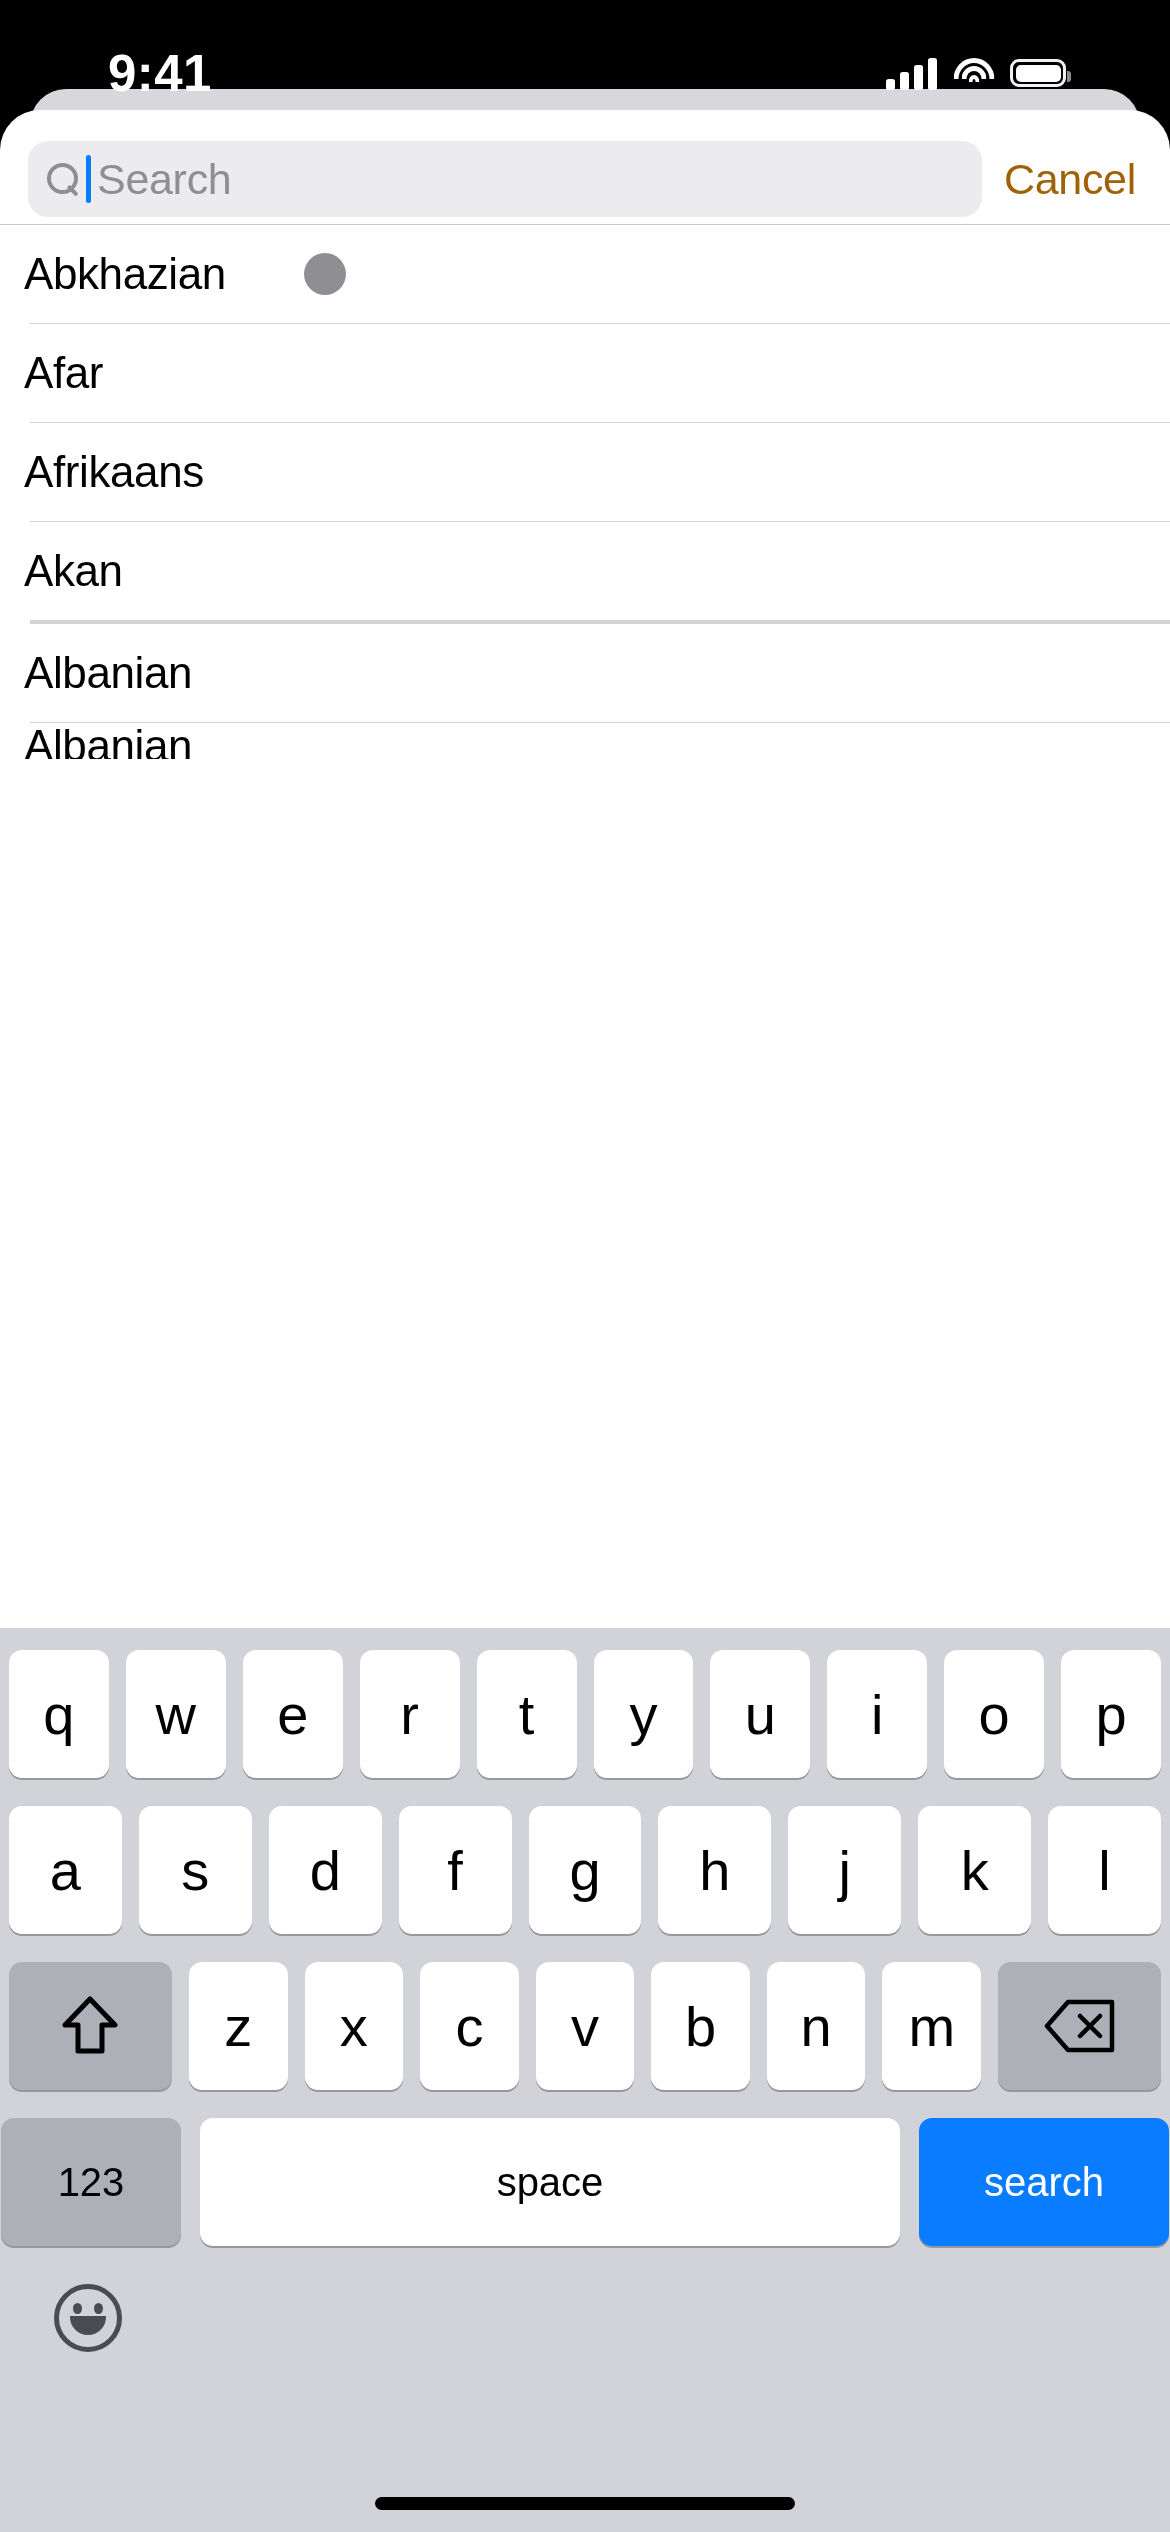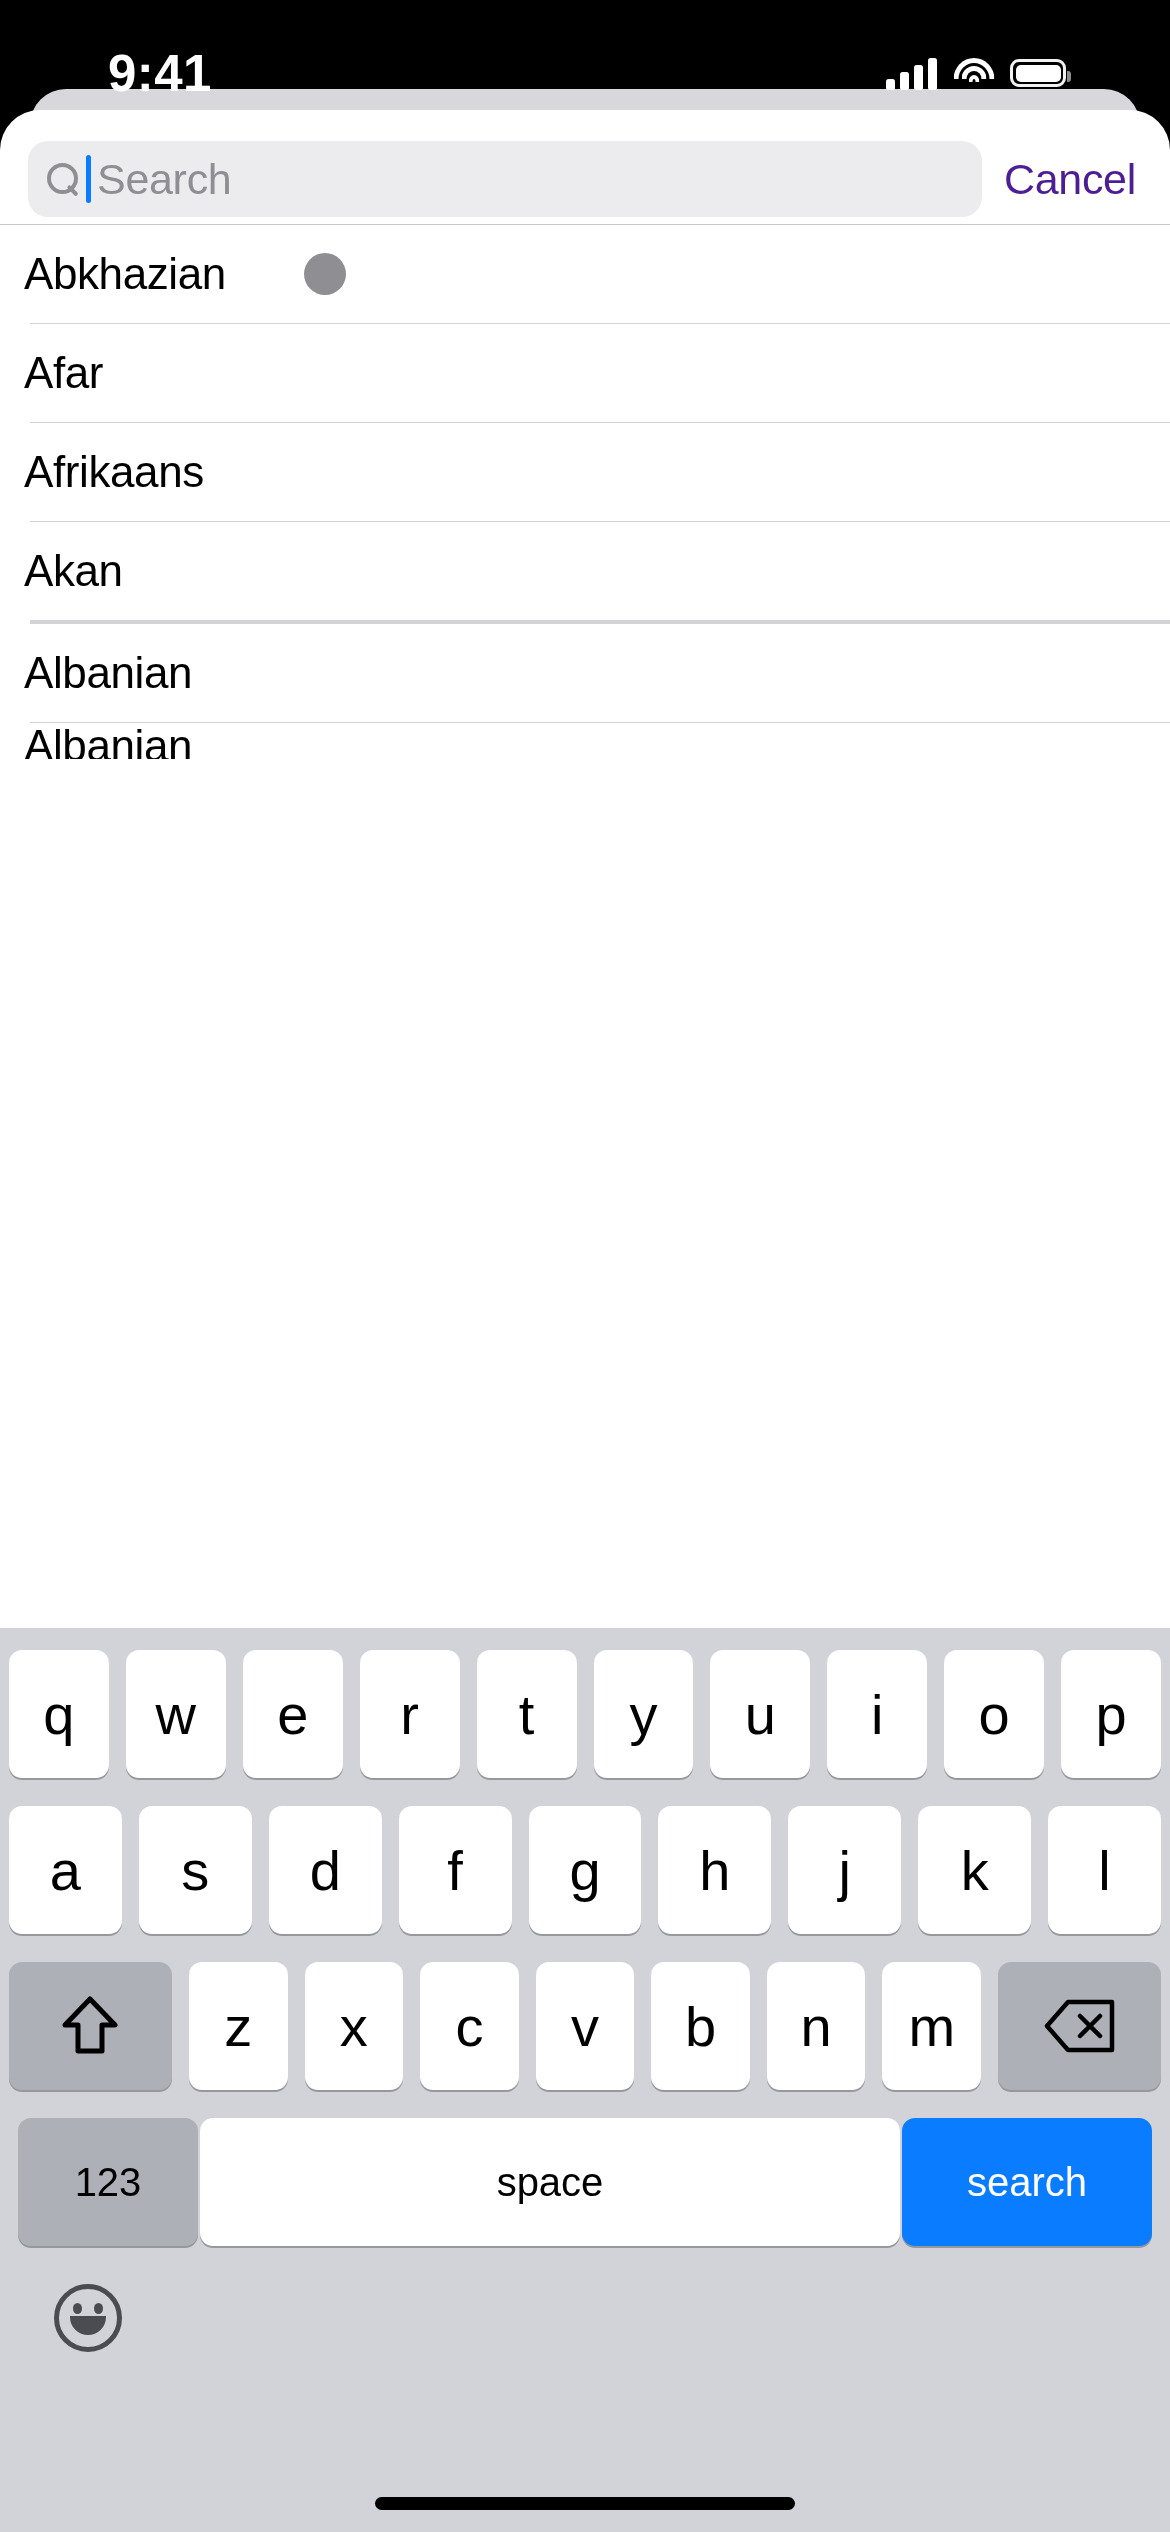--- a/index.html
+++ b/index.html
@@ -65,21 +65,21 @@
   }
   .mag{ width:34px; height:34px; position:relative; flex:none; margin-right:6px;}
   .mag::before{ content:""; position:absolute; left:1px; top:1px;
     width:23px; height:23px; border:4px solid #8e8e93; border-radius:50%;}
   .mag::after{ content:""; position:absolute; left:22px; top:22px;
     width:13px; height:4px; background:#8e8e93; border-radius:3px;
     transform:rotate(45deg); transform-origin:left center;}
   .caret{ width:5px; height:48px; background:#0a7cff; border-radius:3px; margin-right:6px;}
   .search-ph{ color:#8e8e93; font-size:43px; letter-spacing:-0.3px;}
   .cancel{
-    color:#4c1d95; font-size:43px; letter-spacing:-0.3px; flex:none;
+    color:#a16207; font-size:43px; letter-spacing:-0.3px; flex:none;
     padding-right:6px; background:none; border:none; font-family:inherit;
     cursor:pointer;
   }
 
   
   .list-head-sep{ height:1px; background:#c9c9cc; width:100%;}
   .list{ background:#fff; }
   .row{ height:98px; display:flex; align-items:center; position:relative;
         padding-left:24px; padding-right:30px;}
   .row-label{ font-size:44px; color:#000; letter-spacing:-0.4px; flex:none;}
@@ -92,21 +92,21 @@
   
   .keyboard{
     position:absolute; left:0; bottom:0; width:1170px; height:904px;
     background:#d1d3d9; z-index:30;
     display:flex; flex-direction:column; padding-top:22px;
   }
   .kb-row{ display:flex; justify-content:center; align-items:center; }
   .kb-row.r1{ gap:17px; padding:0 9px; height:128px;}
   .kb-row.r2{ gap:17px; padding:0 9px; height:128px; margin-top:28px;}
   .kb-row.r3{ gap:17px; padding:0 9px; height:128px; margin-top:28px;}
-  .kb-row.r4{ gap:2px; padding:0 9px; height:128px; margin-top:28px;}
+  .kb-row.r4{ gap:19px; padding:0 9px; height:128px; margin-top:28px;}
   .key{
     background:#fff; border-radius:13px; height:128px;
     display:flex; align-items:center; justify-content:center;
     font-size:56px; color:#000; font-weight:400;
     box-shadow:0 2px 0 rgba(0,0,0,.28);
     flex:1 1 0; min-width:0; font-family:inherit;
     border:none; padding:0; cursor:pointer;
   }
   .key.gray{ background:#aeb0b8; }
   .key.blue{ background:#0a7cff; color:#fff; }

